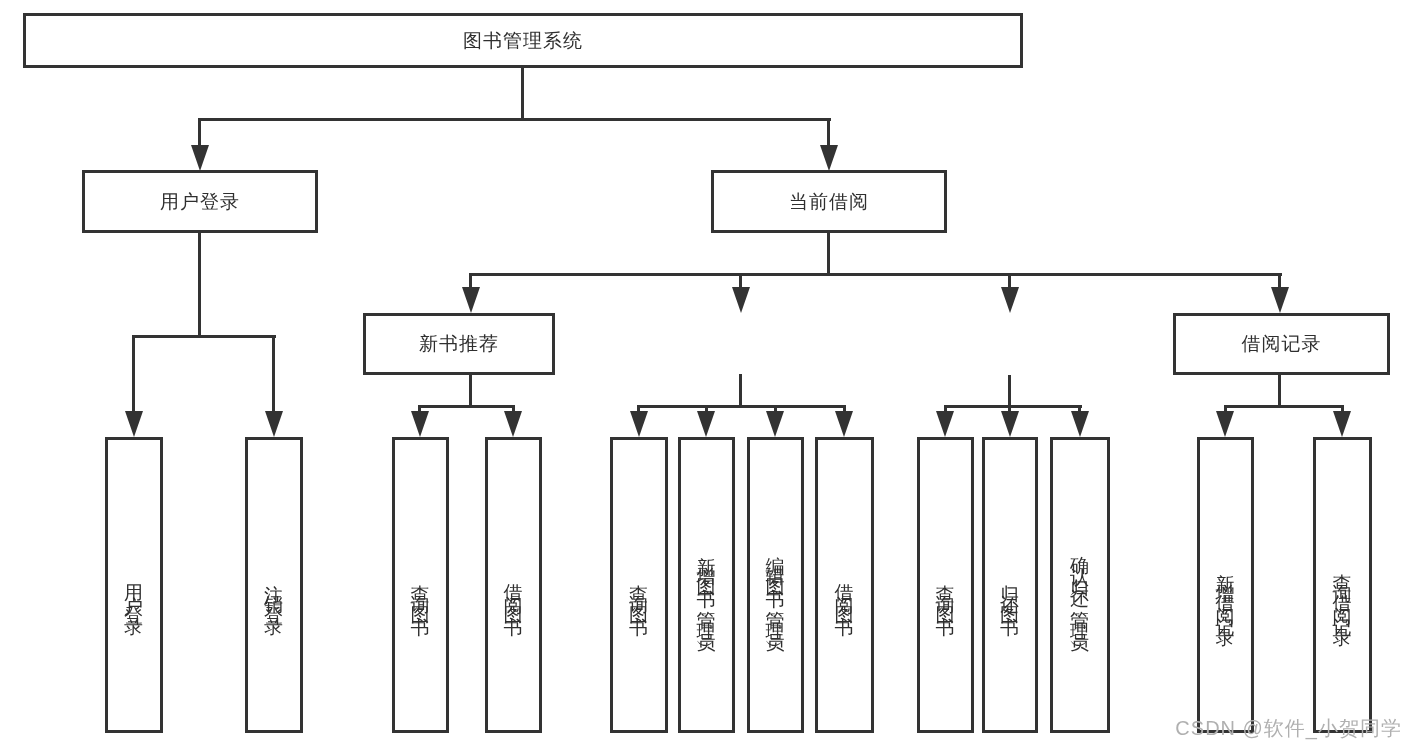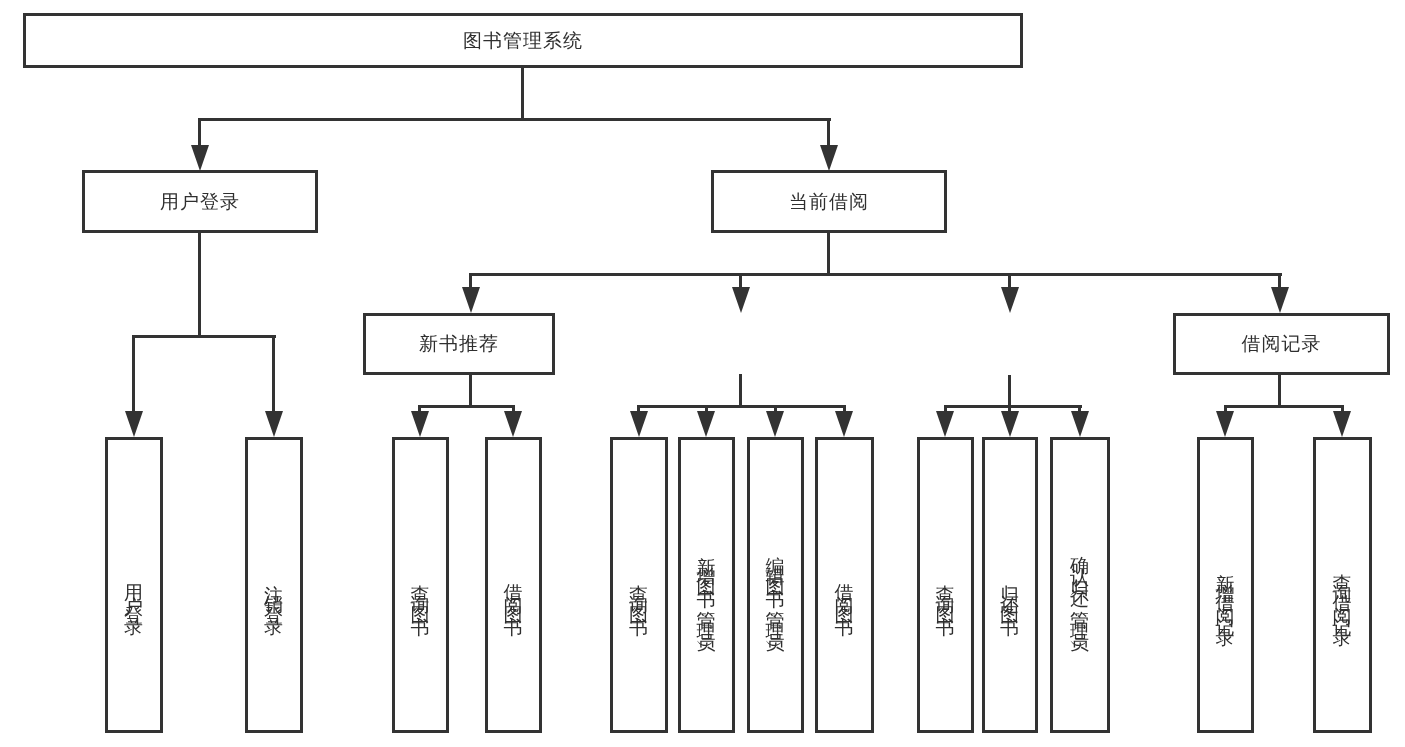--- a/index.html
+++ b/index.html
@@ -200,14 +200,15 @@
     <span class="vlabel">确认归还（管理员）</span>
   </div>
 
   <div class="leaf" style="left:1197px;top:437px;width:57px;height:296px">
     <span class="vlabel">新增借阅记录</span>
   </div>
   <div class="leaf" style="left:1313px;top:437px;width:59px;height:296px">
     <span class="vlabel">查询借阅记录</span>
   </div>
 
+  <div class="watermark">CSDN @软件_小贺同学</div>
 
 </div>
 
 </body></html>

